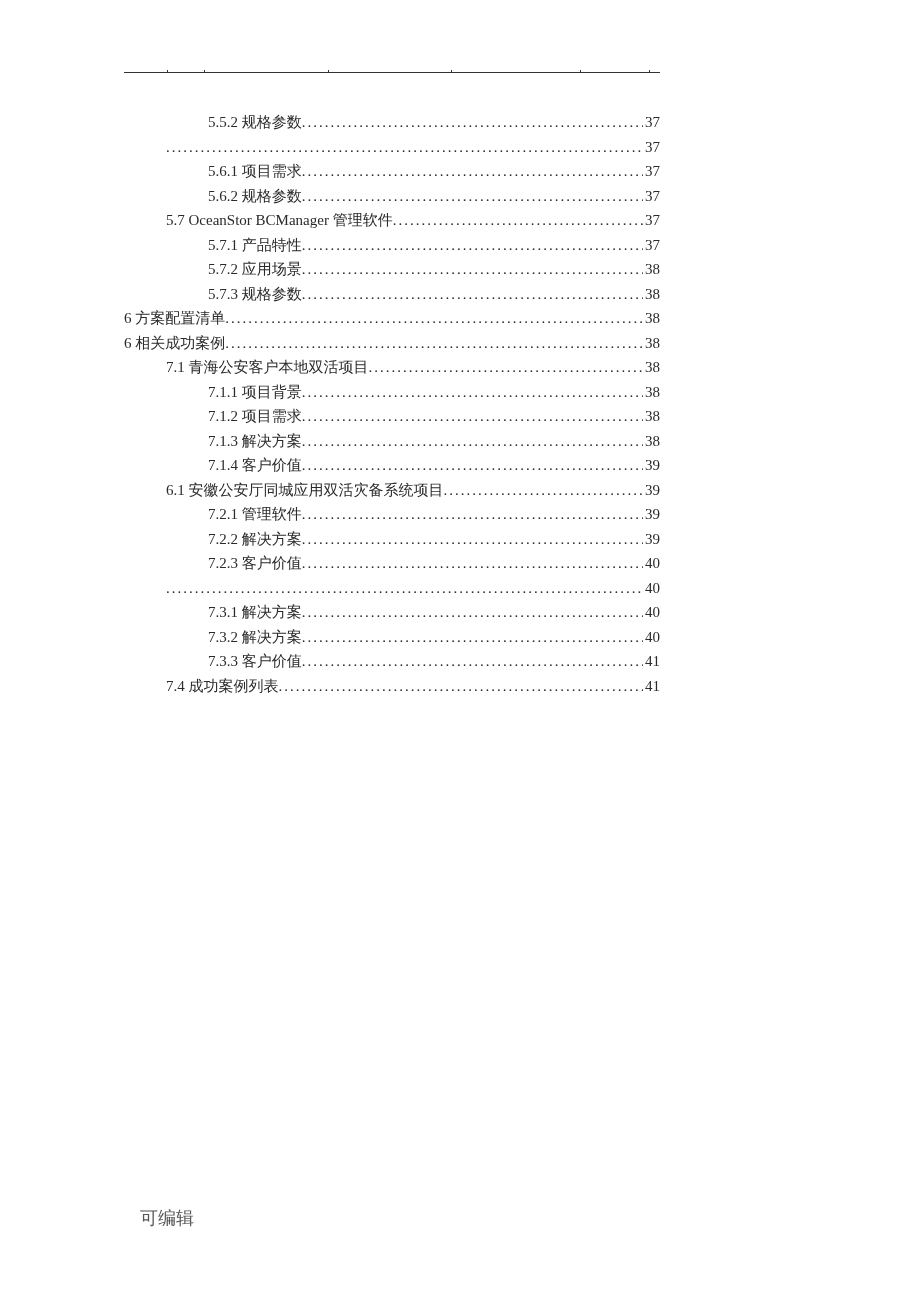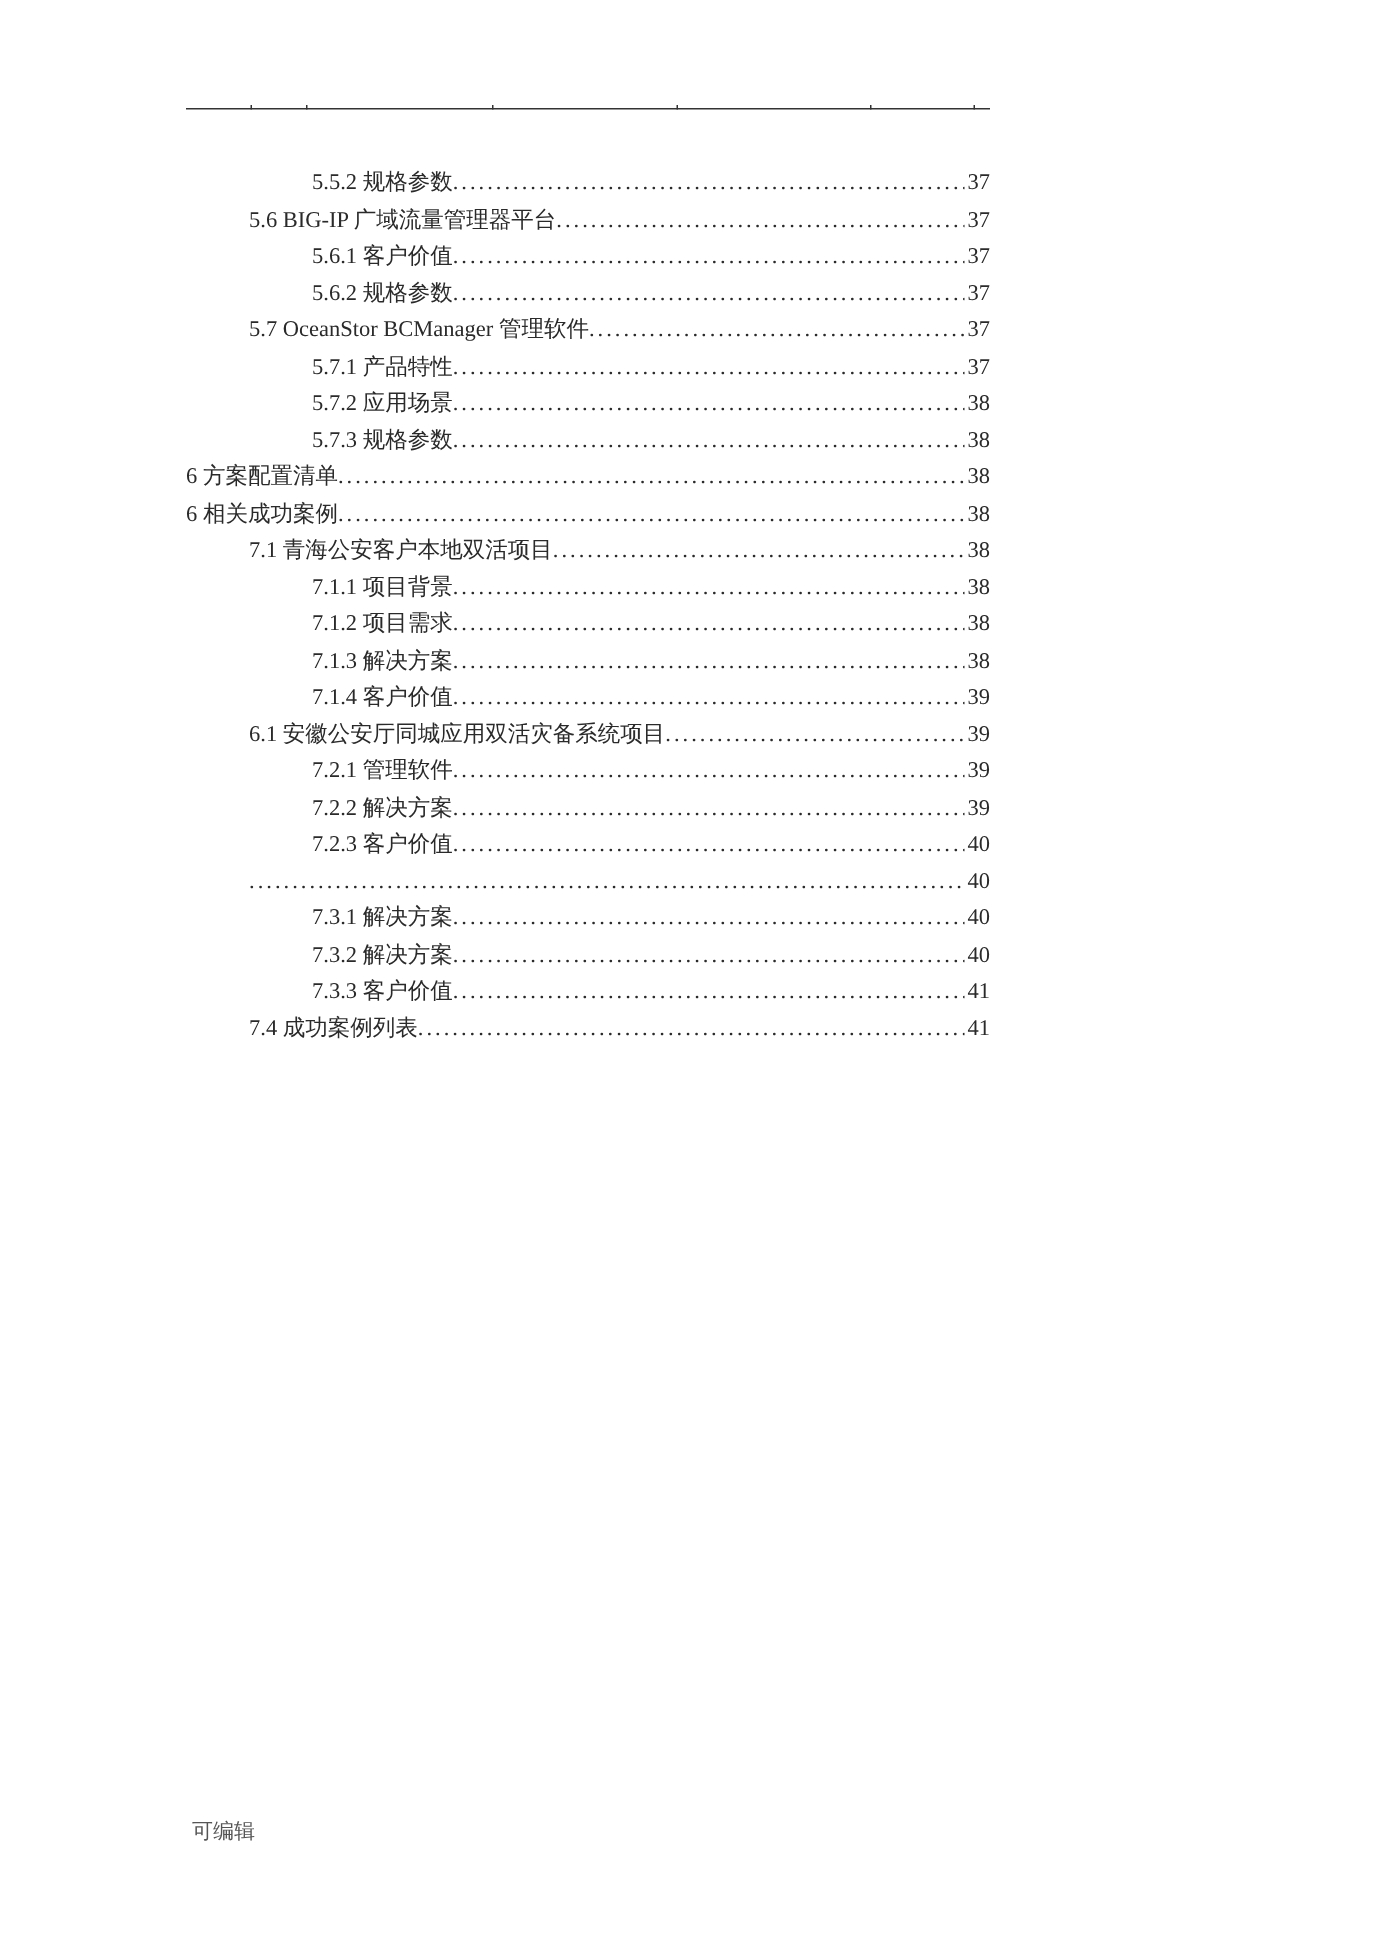--- a/index.html
+++ b/index.html
@@ -54,22 +54,22 @@
     letter-spacing: 2px;
     color: #2a2a2a;
   }
   .dots::after {
     content: ".......................................................................................................................................................................................................";
   }
   .page-num { flex: 0 0 auto; padding-left: 2px; }
   .footer {
     position: absolute;
     bottom: 72px;
-    left: 128px;
-    font-size: 14px;
+    left: 140px;
+    font-size: 18px;
     color: #555;
   }
 </style>
 </head>
 <body>
 
 <div class="page">
   <div class="ruled-top" id="ruled-top">
       <div class="tick" style="left: 8%;"></div>
       <div class="tick" style="left: 15%;"></div>
@@ -79,26 +79,25 @@
       <div class="tick" style="left: 98%;"></div>
     </div>
 
   <div class="content" id="toc-container">
       <div class="toc-line indent-2">
         <span class="label">5.5.2 规格参数</span>
         <span class="dots"></span>
         <span class="page-num">37</span>
       </div>
       <div class="toc-line indent-1">
-        <span class="label">5.6 BIG-IP 广域流量管理器平台</span>
-        <span class="dots"></span>
-        <span class="page-num">37</span>
-      </div>
-      <div class="toc-line indent-2">
-        <span class="label">5.6.1 客户价值</span>
+        <span class="dots"></span>
+        <span class="page-num">37</span>
+      </div>
+      <div class="toc-line indent-2">
+        <span class="label">5.6.1 项目需求</span>
         <span class="dots"></span>
         <span class="page-num">37</span>
       </div>
       <div class="toc-line indent-2">
         <span class="label">5.6.2 规格参数</span>
         <span class="dots"></span>
         <span class="page-num">37</span>
       </div>
       <div class="toc-line indent-1">
         <span class="label">5.7 OceanStor BCManager 管理软件</span>

